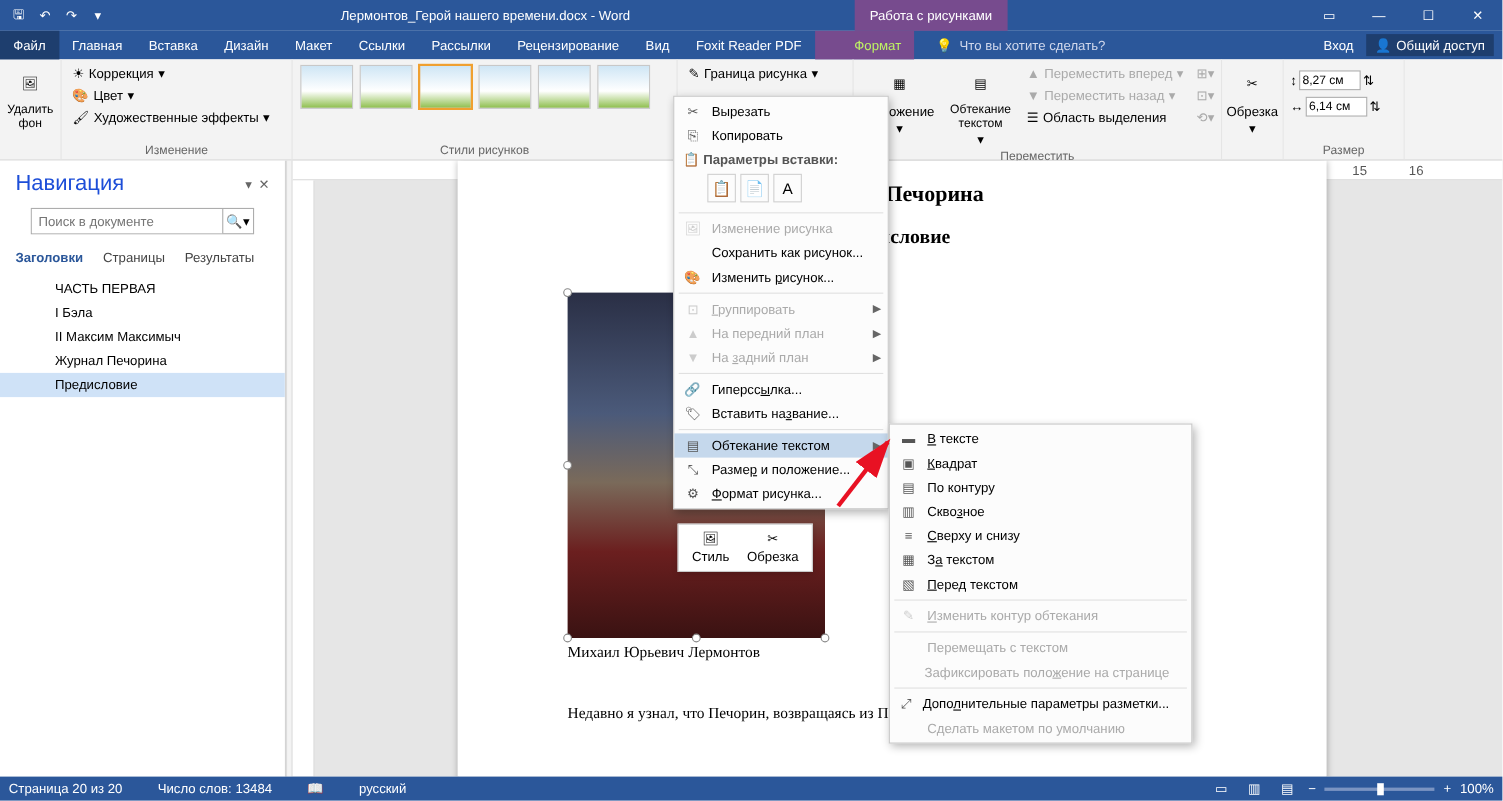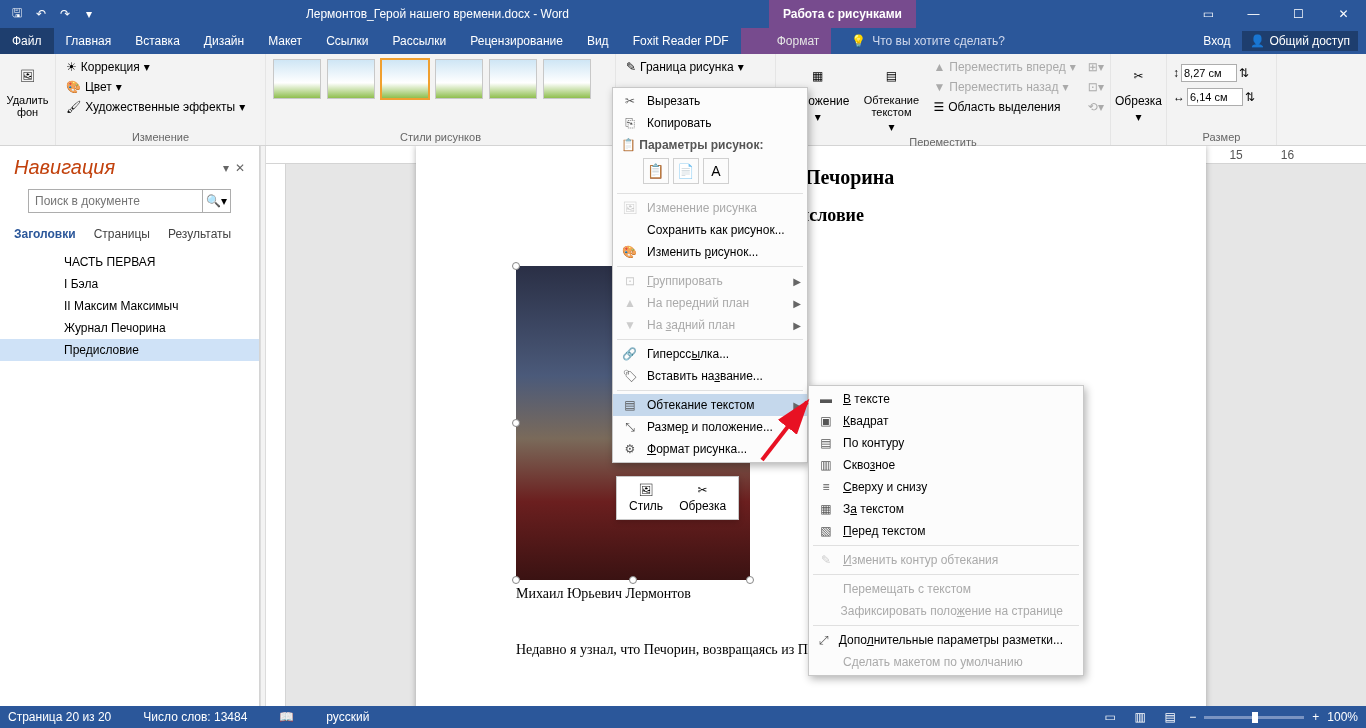--- a/index.html
+++ b/index.html
@@ -1,56 +1,56 @@
 <!DOCTYPE html>
 <html><head>
 <meta charset="utf-8">
 <style>
 * { margin: 0; padding: 0; box-sizing: border-box; font-family: "Segoe UI", Tahoma, sans-serif; font-size: 12px; }
 body { background: #fff; overflow: hidden; width: 1366px; height: 728px; position: relative; }
 .titlebar { background: #2b579a; height: 28px; display: flex; align-items: center; color: #fff; }
 .qat { display: flex; gap: 2px; padding: 0 6px; }
 .qat-btn { width: 22px; height: 22px; display: flex; align-items: center; justify-content: center; cursor: pointer; color:#fff; }
 .title { flex: 1; text-align: center; font-size: 12px; }
-.tools-tab { background: #774b8e; padding: 0 14px; height: 28px; display: flex; align-items: center; font-size: 12px; font-weight: bold; }
+.tools-tab { background: #774b8e; padding: 0 14px; height: 28px; display: flex; align-items: center; font-size: 12px; }
 .win-ctrls { display: flex; }
 .win-btn { width: 45px; height: 28px; display: flex; align-items: center; justify-content: center; cursor: pointer; }
 .tabs { background: #2b579a; height: 26px; display: flex; align-items: center; color: #fff; }
 .tab { padding: 0 12px; height: 26px; display: flex; align-items: center; cursor: pointer; font-size: 12px; }
 .tab.file { background: #1e3e6e; text-align: center; }
-.tab.active { background: #774b8e; color:#e5e5e5;padding-left:36px; }
+.tab.active { background: #774b8e; color:#bef264;padding-left:36px; }
 .tell-me { display: flex; align-items: center; gap: 6px; margin-left: 20px; color: #d0d8ec; }
 .right-tabs { margin-left:auto; display:flex; align-items:center; gap:4px; padding-right:8px; }
 .share-btn{ background:#1e3e6e; padding:3px 8px; display:flex; align-items:center; gap:4px; font-size:12px;}
 .ribbon { background: #f3f3f3; border-bottom: 1px solid #d4d4d4; height: 92px; display: flex; }
 .rgroup { border-right: 1px solid #e5e5e5; display: flex; flex-direction: column; justify-content: space-between; padding: 4px 6px 2px; }
 .rgroup-label { text-align: center; font-size: 11px; color: #666; }
 .rgroup-body{ display:flex; gap:4px; flex:1; align-items:flex-start;}
 .btn { display: flex; align-items: center; gap: 4px; padding: 2px 4px; cursor: pointer; white-space:nowrap; }
 .btn.disabled{ color:#aaa; }
 .vstack{ display:flex; flex-direction:column; gap:2px;}
 .big-btn{ display:flex; flex-direction:column; align-items:center; gap:2px; padding:2px 4px; cursor:pointer; text-align:center; }
 .big-btn .ic{ width:32px; height:32px; display:flex;align-items:center;justify-content:center;}
 .thumb{ width:48px; height:40px; border:1px solid #c8c8c8; background:linear-gradient(#cfe6f5,#fff 60%,#8fbf4f); margin:1px; cursor:pointer;}
 .thumb.sel{ outline:2px solid #f0a030; outline-offset:-1px;}
 .spin{ display:flex; align-items:center; gap:2px;}
 .spin input{ width:56px; height:18px; border:1px solid #adadad; padding:0 2px; font-size:11px;}
 .workspace{ display:flex; height: calc(728px - 28px - 26px - 92px - 22px); }
 .navpane{ width:260px; border-right:1px solid #d4d4d4; display:flex; flex-direction:column; background:#fff;}
 .nav-head{ padding:10px 14px 6px; display:flex; align-items:center; justify-content:space-between;}
-.nav-head h2{ font-size:20px; font-weight:400; color:#c2410c;font-style:italic;}
+.nav-head h2{ font-size:20px; font-weight:400; color:#1d4ed8;}
 .nav-close{ color:#666; cursor:pointer; display:flex; gap:6px;}
 .searchbox{ margin:4px 28px; display:flex; border:1px solid #adadad; height:24px;}
 .searchbox input{ flex:1; border:none; padding:0 6px; outline:none;}
 .searchbox .s-btn{ width:28px; display:flex;align-items:center;justify-content:center; border-left:1px solid #adadad; cursor:pointer;}
 .nav-tabs{ display:flex; gap:18px; padding:10px 14px 6px; font-size:12px; color:#444;}
 .nav-tabs .nt{ cursor:pointer;}
 .nav-tabs .nt.active{ color:#2b579a; font-weight:600;}
 .outline{ padding:4px 0; overflow:auto;}
-.outline .item{ padding:4px 10px 4px 64px; cursor:pointer; font-size:12px;}
+.outline .item{ padding:4px 10px 4px 50px; cursor:pointer; font-size:12px;}
 .outline .item.sel{ background:#cfe2f7;}
 .doc-area{ flex:1; background:#e6e6e6; position:relative; overflow:hidden;}
 .hruler{ height:18px; background:#fff; border-bottom:1px solid #d4d4d4; display:flex; align-items:center; font-size:9px; color:#555; padding-left:160px; gap:38px;}
 .vruler{ position:absolute; left:0; top:18px; bottom:0; width:20px; background:#fff; border-right:1px solid #d4d4d4;}
 .page{ position:absolute; left:150px; top:0; width:790px; background:#fff; box-shadow:0 0 6px rgba(0,0,0,.3); min-height:900px; padding:20px 100px;}
 .page h1{ font-family:"Times New Roman",serif; font-size:20px; font-weight:bold; text-align:center;}
 .page h2{ font-family:"Times New Roman",serif; font-size:18px; font-weight:bold; text-align:center; margin-top:16px;}
 .img-sel{ position:relative; width:234px; height:314px; margin:40px 0 6px; }
 .img-sel .canvas{ width:100%; height:100%; background:linear-gradient(#2a2f45 0%,#4b5a7a 35%,#7a6a5a 55%,#6b1f1f 75%,#3a1212 100%);}
 .handle{position:absolute;width:8px;height:8px;background:#fff;border:1px solid #888;border-radius:50%;}
@@ -267,21 +267,21 @@
 
 <div class="ctx-menu" style="left:612px; top:87px; width:196px">
   <div class="ctx-item">
       <span class="ic">✂</span>
       <span>Вырезать</span>
     </div>
   <div class="ctx-item">
       <span class="ic">⎘</span>
       <span>Копировать</span>
     </div>
-  <div class="ctx-head"><span class="ic">📋</span> <span>Параметры рисунок:</span></div>
+  <div class="ctx-head"><span class="ic">📋</span> <span>Параметры вставки:</span></div>
   <div class="paste-row">
     <div class="paste-opt">📋</div>
     <div class="paste-opt">📄</div>
     <div class="paste-opt">A</div>
   </div>
   <div class="ctx-sep"></div>
   <div class="ctx-item disabled">
       <span class="ic">🖼</span>
       <span>Изменение рисунка</span>
     </div>

